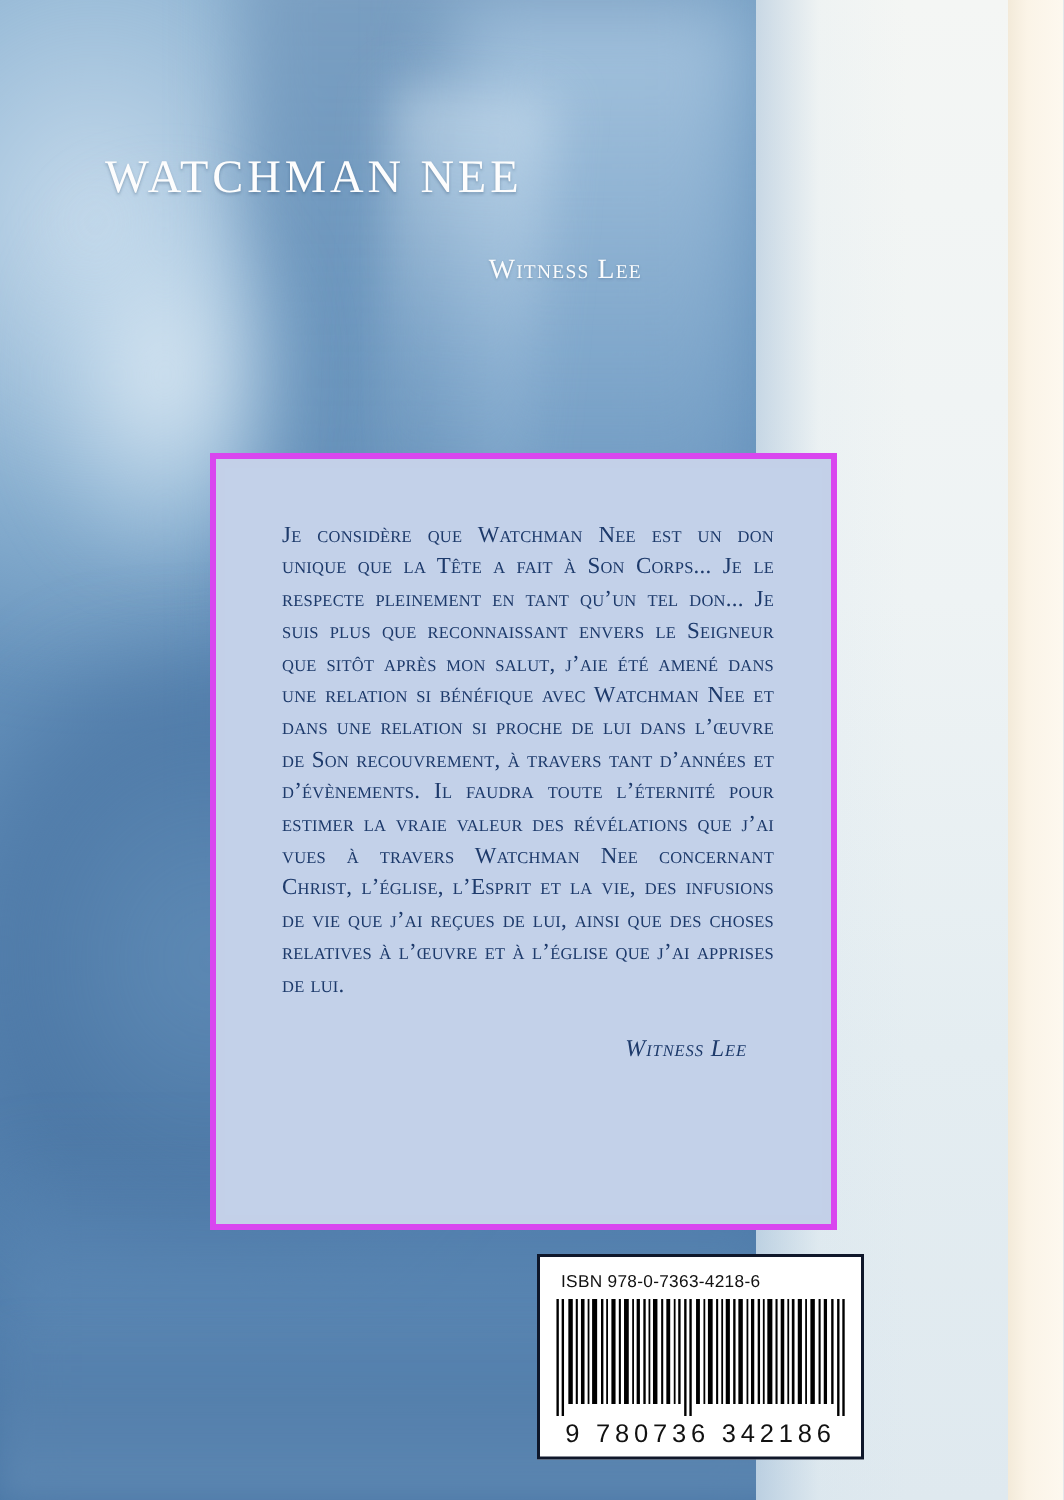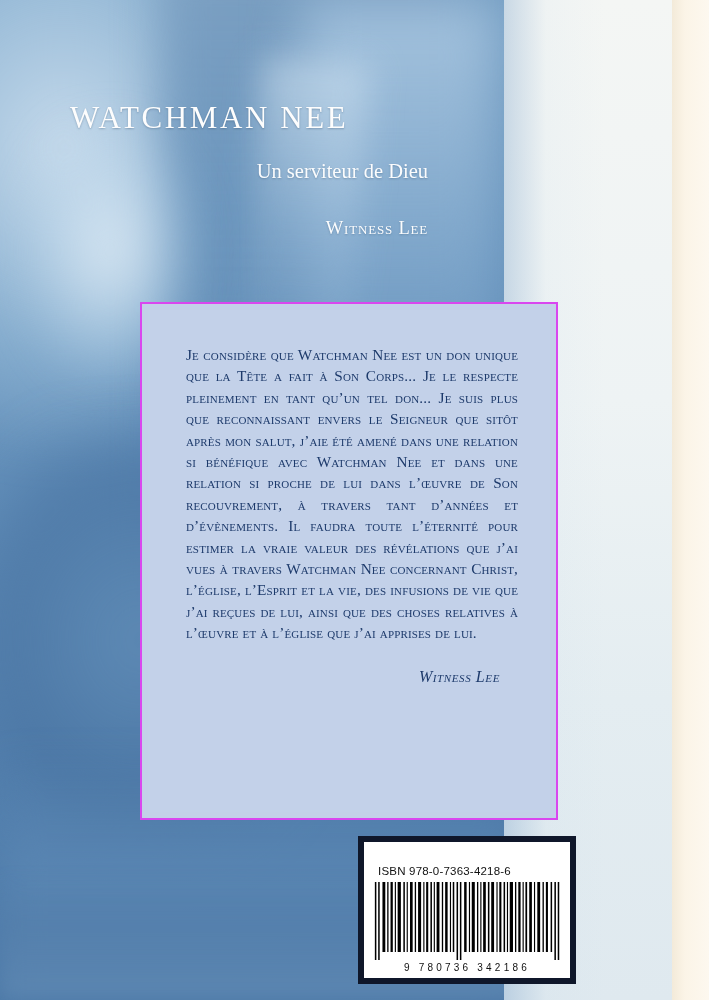--- a/index.html
+++ b/index.html
@@ -183,21 +183,21 @@
   }
 
   
   .quote-panel {
     position: absolute;
     left: 140px;
     top: 302px;
     width: 418px;
     height: 518px;
     box-sizing: border-box;
-    border: 2px solid #d946ef;
+    border: 4px solid #d946ef;
     background: #c3d0e8;
     padding: 6px;
   }
   .quote-inner {
     width: 100%;
     height: 100%;
     box-sizing: border-box;
     background: #c3d1e9;
     padding: 34px 32px 20px 38px;
   }
@@ -221,39 +221,39 @@
     color: #1d3a6b;
   }
 
   
   .barcode-block {
     position: absolute;
     left: 358px;
     top: 836px;
     width: 218px;
     background: #ffffff;
-    border: 6px solid #0f172a;
-    padding: 22px 8px 5px 8px;
+    border: 2px solid #0f172a;
+    padding: 10px 8px 5px 8px;
     box-sizing: border-box;
   }
   .isbn-text {
     font-family: "Liberation Sans", sans-serif;
     font-size: 11.5px;
     color: #111111;
     letter-spacing: 0.2px;
     padding: 1px 0 5px 6px;
   }
   .barcode-bars {
     display: block;
     width: 100%;
     height: 78px;
   }
   .barcode-digits {
     font-family: "Liberation Sans", sans-serif;
-    font-size: 10px;
+    font-size: 17px;
     color: #111111;
     letter-spacing: 3.2px;
     text-align: center;
     padding-top: 2px;
   }
 </style>
 </head>
 <body>
 
 <div class="page">
@@ -271,21 +271,20 @@
 
     <div class="band-right"></div>
     <div class="band-right-inner"></div>
   </div>
 
   <div class="edge-cream"></div>
 
   <div class="title-block">
     <h1 class="book-title">Watchman Nee</h1>
     <div class="subtitle">
-      <div>Un serviteur de Dieu</div>
     </div>
     <div class="author-top">Witness Lee</div>
   </div>
 
   <div class="quote-panel">
     <div class="quote-inner">
       <p class="quote-text">Je considère que Watchman Nee est un don unique que la Tête a fait à Son Corps... Je le respecte pleinement en tant qu’un tel don... Je suis plus que reconnaissant envers le Seigneur que sitôt après mon salut, j’aie été amené dans une relation si bénéfique avec Watchman Nee et dans une relation si proche de lui dans l’œuvre de Son recouvrement, à travers tant d’années et d’évènements. Il faudra toute l’éternité pour estimer la vraie valeur des révélations que j’ai vues à travers Watchman Nee concernant Christ, l’église, l’Esprit et la vie, des infusions de vie que j’ai reçues de lui, ainsi que des choses relatives à l’œuvre et à l’église que j’ai apprises de lui.</p>
       <div class="quote-attrib">Witness Lee</div>
     </div>
   </div>

